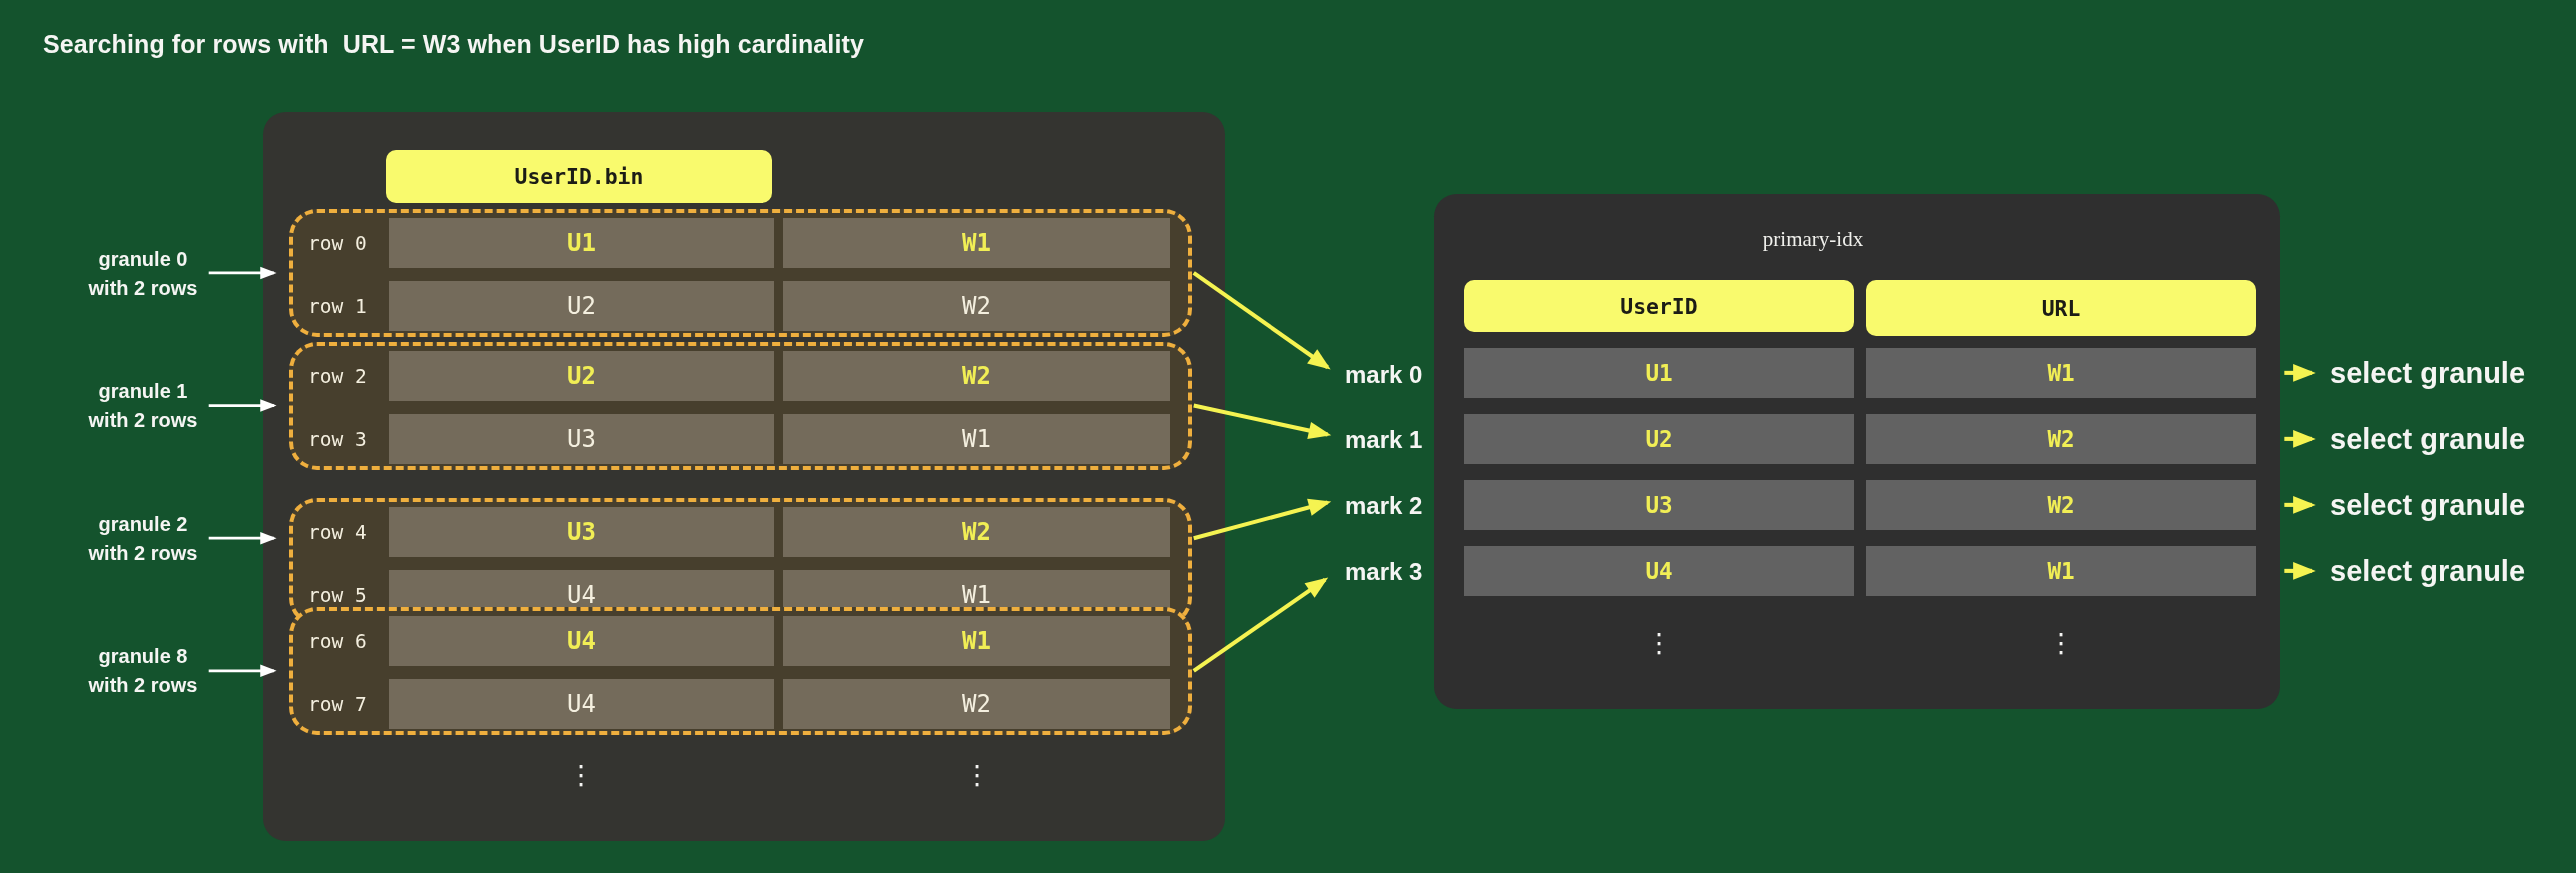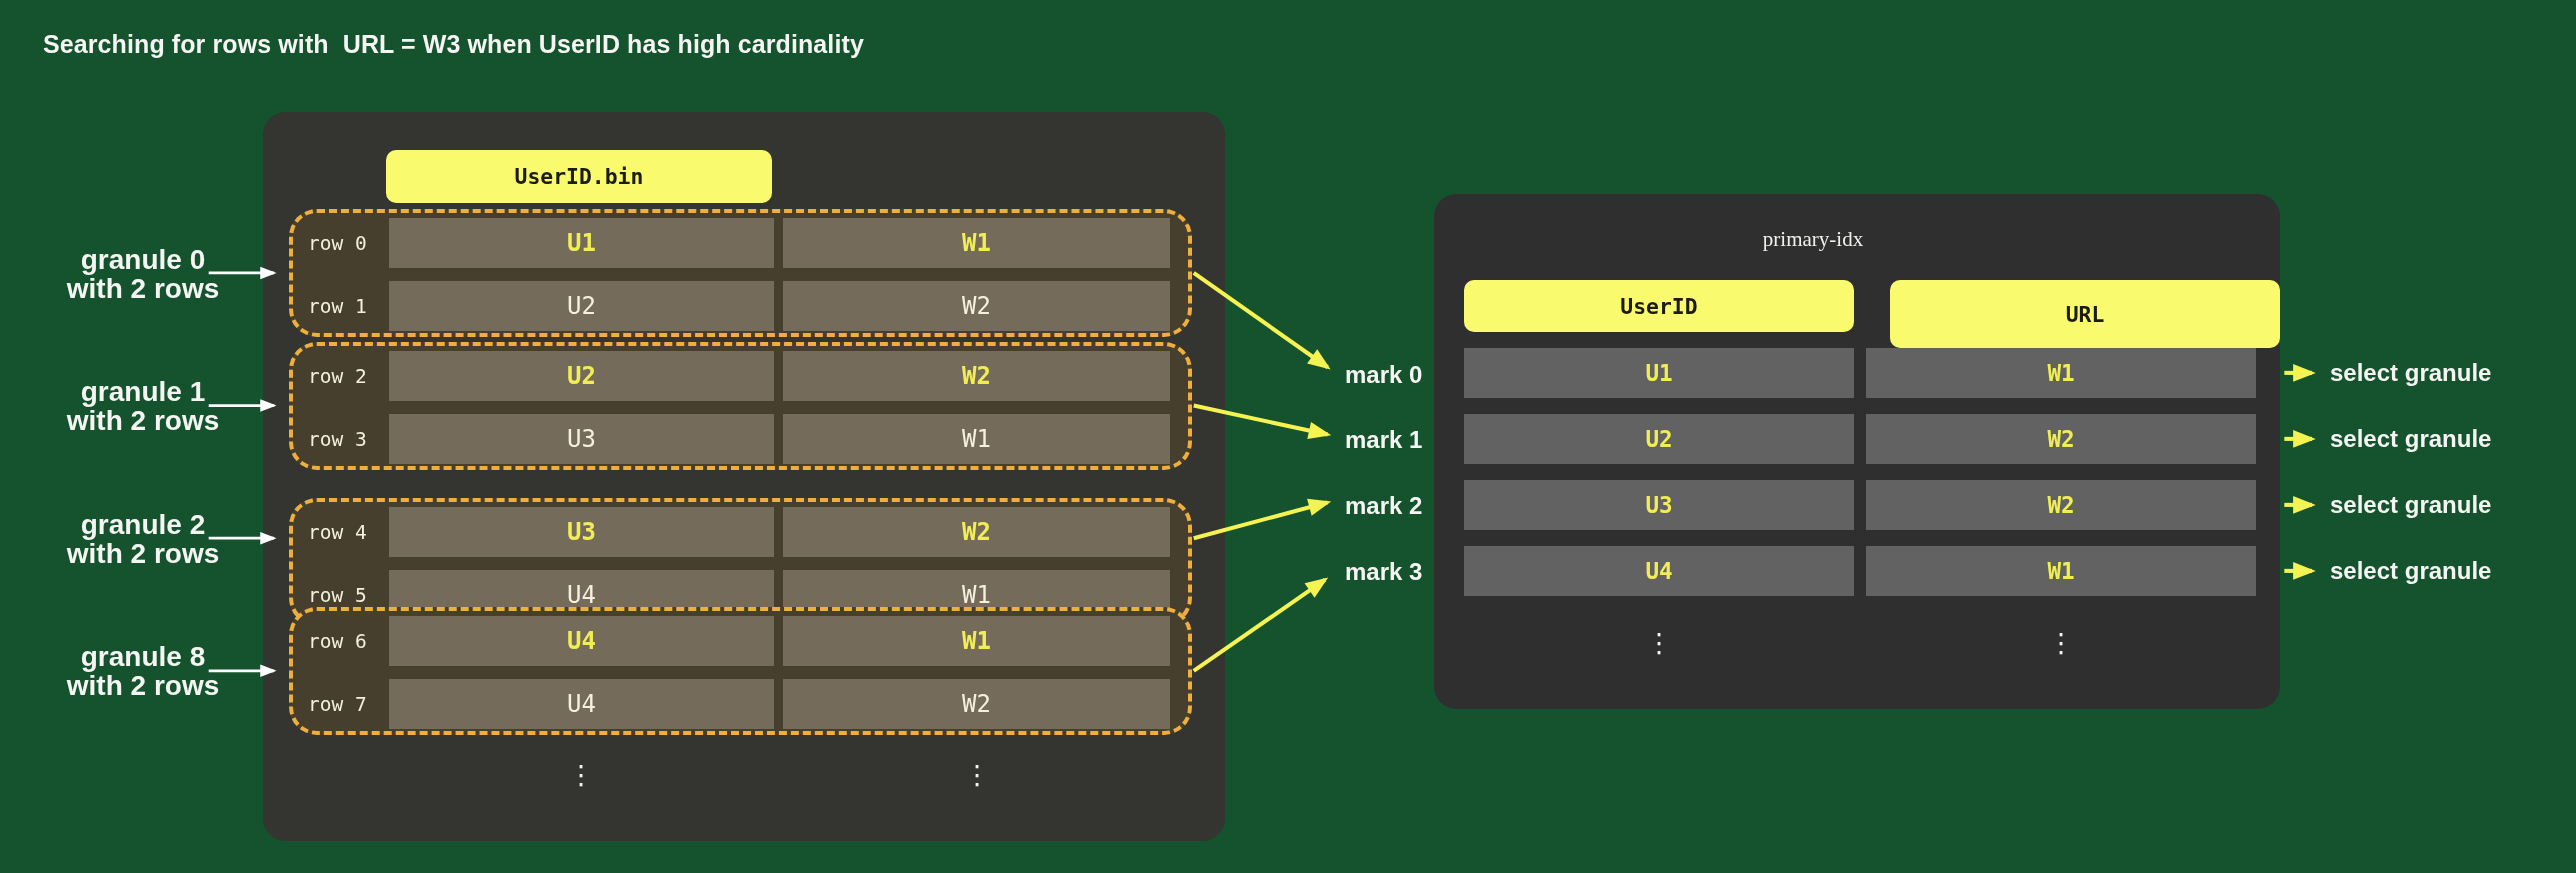--- a/index.html
+++ b/index.html
@@ -43,30 +43,30 @@
     display:flex; align-items:center; justify-content:center;
     font-family:"DejaVu Sans Mono", monospace; font-size:24px; color:#f4efdf;
   }
   .cell.c1 { left:96px; width:385px; }
   .cell.c2 { left:490px; width:387px; }
   .cell.hl { color:#f1ee55; font-weight:700; }
 
   
   .granule-label {
     position:absolute; left:25px; width:236px; text-align:center;
-    font-size:28px; font-weight:700; color:#f5f5f3; line-height:29px;
+    font-size:20px; font-weight:700; color:#f5f5f3; line-height:29px;
   }
 
   
   .mark-label, .select-label {
     position:absolute; height:30px; display:flex; align-items:center;
     font-weight:700; color:#f5f5f3;
   }
   .mark-label { left:1345px; font-size:24px; }
-  .select-label { left:2330px; font-size:24px; }
+  .select-label { left:2330px; font-size:29px; }
 
   
   .idx-title {
     position:absolute; left:1434px; top:227px; width:758px; text-align:center;
     font-family:Liberation Serif, serif; font-size:21px; color:#f0f0ec;
   }
   .rcell {
     position:absolute; height:50px; background:#626262;
     display:flex; align-items:center; justify-content:center;
     font-family:"DejaVu Sans Mono", monospace; font-size:22.6px; font-weight:700; color:#f1ee55;
@@ -170,21 +170,21 @@
   <div class="mark-label" style="top:425px;">mark 1</div>
   <div class="mark-label" style="top:491px;">mark 2</div>
   <div class="mark-label" style="top:557px;">mark 3</div>
 
   <div class="abs right-panel"></div>
   <div class="idx-title">primary-idx</div>
 
   <div class="pill" style="left:1464px; top:280px; width:390px; height:52px;">
     <span>UserID</span>
   </div>
-  <div class="pill" style="left:1866px; top:280px; width:390px; height:68px;margin-left:24px;">
+  <div class="pill" style="left:1866px; top:280px; width:390px; height:56px;">
     <span>URL</span>
   </div>
 
   <div class="rcell c1" style="top:348px;">U1</div>
   <div class="rcell c2" style="top:348px;">W1</div>
   <div class="rcell c1" style="top:414px;">U2</div>
   <div class="rcell c2" style="top:414px;">W2</div>
   <div class="rcell c1" style="top:480px;">U3</div>
   <div class="rcell c2" style="top:480px;">W2</div>
   <div class="rcell c1" style="top:546px;">U4</div>

